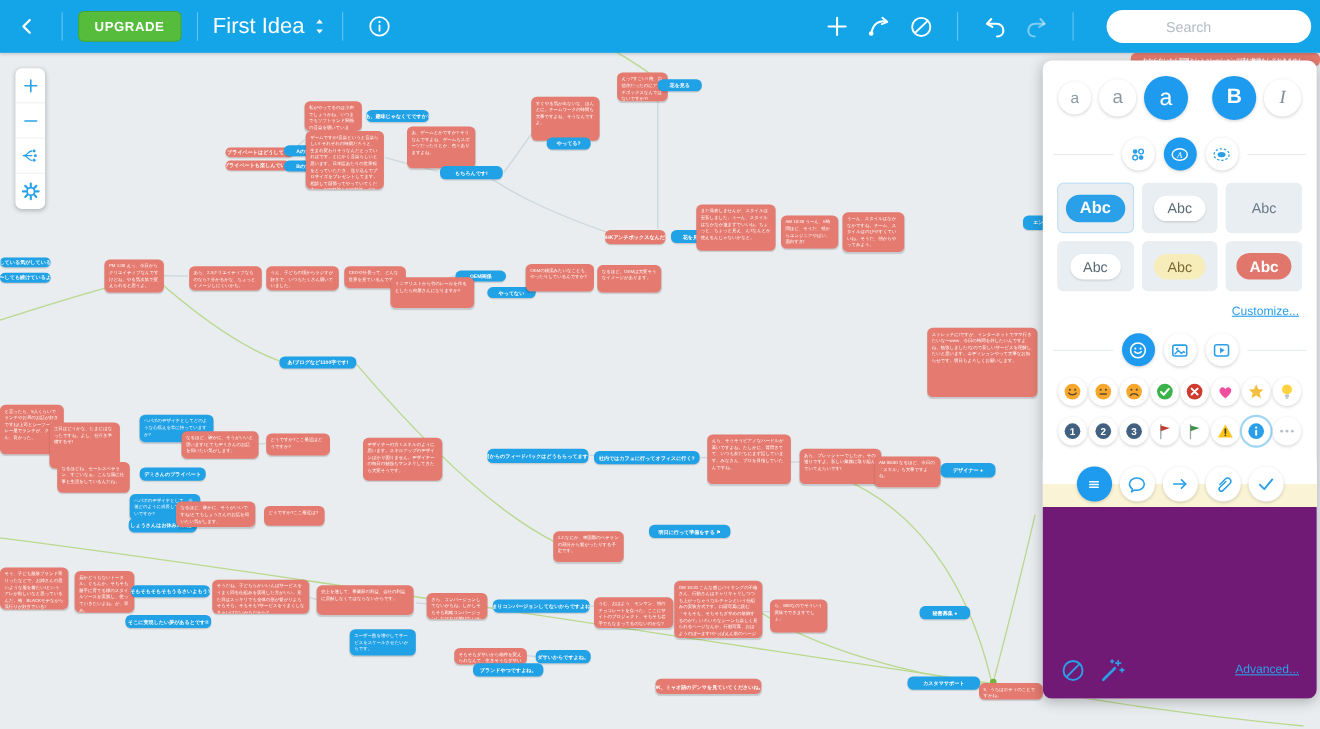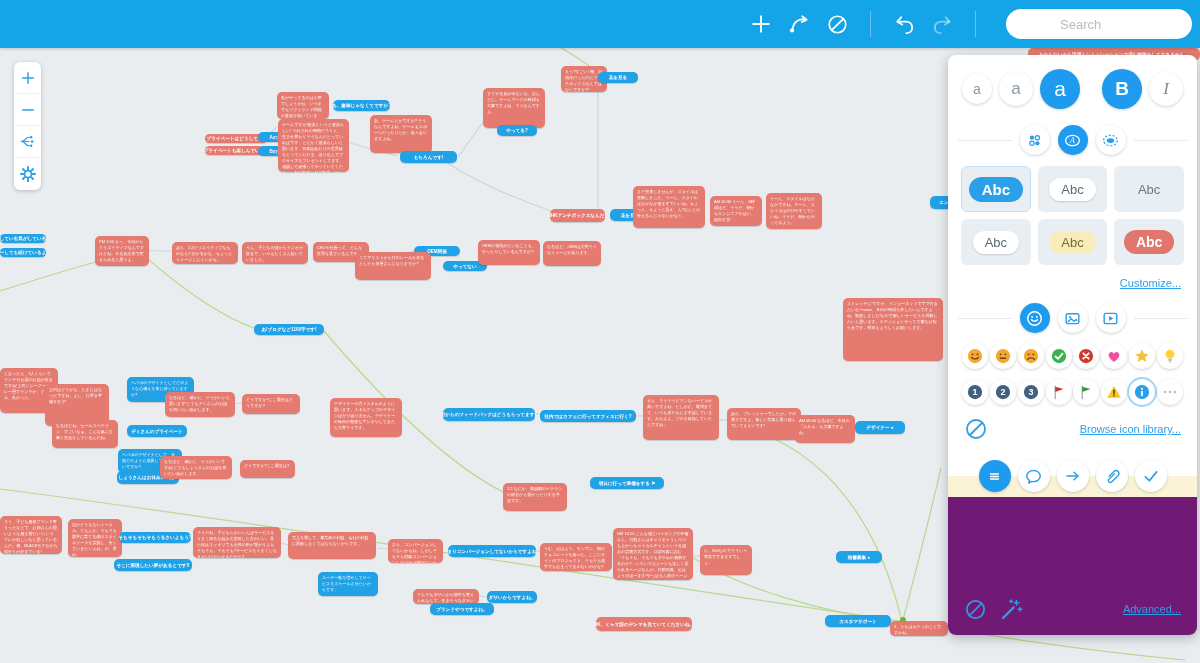--- a/index.html
+++ b/index.html
@@ -211,20 +211,44 @@
       <div class="node blue pill" style="left: 430px; top: 603px; width: 64px; height: 12px;">ブランドやつですよね。</div>
       <div class="node red pill" style="left: 596px; top: 617px; width: 96px; height: 14px;">OK、ミャオ語のデンマを見ていてくださいね。</div>
       <div class="node blue pill" style="left: 836px; top: 551px; width: 46px; height: 12px;">秘書募集 ●</div>
       <div class="node blue pill" style="left: 825px; top: 615px; width: 66px; height: 12px;">カスタマサポート</div>
       <div class="node red block" style="left: 890px; top: 621px; width: 58px; height: 15px;">5、うちはホティのことですかね。</div>
       <div class="node red pill" style="left: 1028px; top: 48px; width: 172px; height: 12px;">わからないから説明とシミュレーションで済む勉強をしておきません。</div>
     </div>
 </div>
 
 <div class="toolbar">
+  <div class="tb-left">
+    <div class="tb-btn back">
+      <svg class="ic" width="20" height="20" viewBox="0 0 24 24">
+          <path d="M14.5 5 L7.5 12 L14.5 19" fill="none" stroke="currentColor" stroke-width="2.4" stroke-linecap="round" stroke-linejoin="round"></path>
+        </svg>
+    </div>
+    <div class="tb-sep"></div>
+    <button class="upgrade">UPGRADE</button>
+    <div class="tb-sep"></div>
+    <div class="map-title">
+      <span>First Idea</span>
+      <svg class="ic" width="13" height="16" viewBox="0 0 24 28">
+          <path d="M12 2 L17.5 9 H6.5 Z M12 26 L6.5 19 H17.5 Z" fill="#fff"></path>
+        </svg>
+    </div>
+    <div class="tb-sep"></div>
+    <div class="tb-ic">
+      <svg class="ic" width="22" height="22" viewBox="0 0 24 24">
+          <circle cx="12" cy="12" r="9.2" fill="none" stroke="currentColor" stroke-width="1.7"></circle>
+          <circle cx="12" cy="7.6" r="1.1" fill="currentColor"></circle>
+          <rect x="11.1" y="10.2" width="1.8" height="7" rx="0.9" fill="currentColor"></rect>
+        </svg>
+    </div>
+  </div>
 
   <div class="tb-icons">
     <div class="tb-ic">
       <svg class="ic" width="22" height="22" viewBox="0 0 24 24">
           <path d="M12 3.5 V20.5 M3.5 12 H20.5" stroke="currentColor" stroke-width="2" stroke-linecap="round"></path>
         </svg>
     </div>
     <div class="tb-ic">
       <svg class="ic" width="24" height="24" viewBox="0 0 24 24">
           <circle cx="5" cy="18.5" r="2.1" fill="currentColor"></circle>
@@ -471,29 +495,20 @@
       </div>
       <div class="circle em-btn">
         <svg class="ic" width="18" height="18" viewBox="0 0 24 24">
           <circle cx="5.5" cy="12" r="1.7" fill="#b6bfc6"></circle>
           <circle cx="12" cy="12" r="1.7" fill="#b6bfc6"></circle>
           <circle cx="18.5" cy="12" r="1.7" fill="#b6bfc6"></circle>
         </svg>
       </div>
     </div>
 
-  <div class="libr-row">
-    <span class="nb-ic">
-      <svg class="ic" width="24" height="24" viewBox="0 0 24 24">
-          <circle cx="12" cy="12" r="9" fill="none" stroke="currentColor" stroke-width="1.8"></circle>
-          <line x1="6" y1="18" x2="18" y2="6" stroke="currentColor" stroke-width="1.8"></line>
-        </svg>
-    </span>
-    <span class="link">Browse icon library...</span>
-  </div>
 
   <div class="attach-row" id="attach-row">
       <div class="circle at-btn sel">
         <svg class="ic" width="17" height="17" viewBox="0 0 24 24">
           <path d="M6.5 8.5 H17.5 M6.5 12 H17.5 M6.5 15.5 H17.5" stroke="currentColor" stroke-width="2" stroke-linecap="round"></path>
         </svg>
       </div>
       <div class="circle at-btn">
         <svg class="ic" width="19" height="19" viewBox="0 0 24 24">
           <path d="M12 4.5 C6.8 4.5 3.5 7.8 3.5 11.5 C3.5 13.8 4.8 15.8 6.8 17 L6 20.5 L9.5 18.2 C10.3 18.4 11.1 18.5 12 18.5 C17.2 18.5 20.5 15.2 20.5 11.5 C20.5 7.8 17.2 4.5 12 4.5 Z" fill="none" stroke="currentColor" stroke-width="1.8" stroke-linejoin="round"></path>

